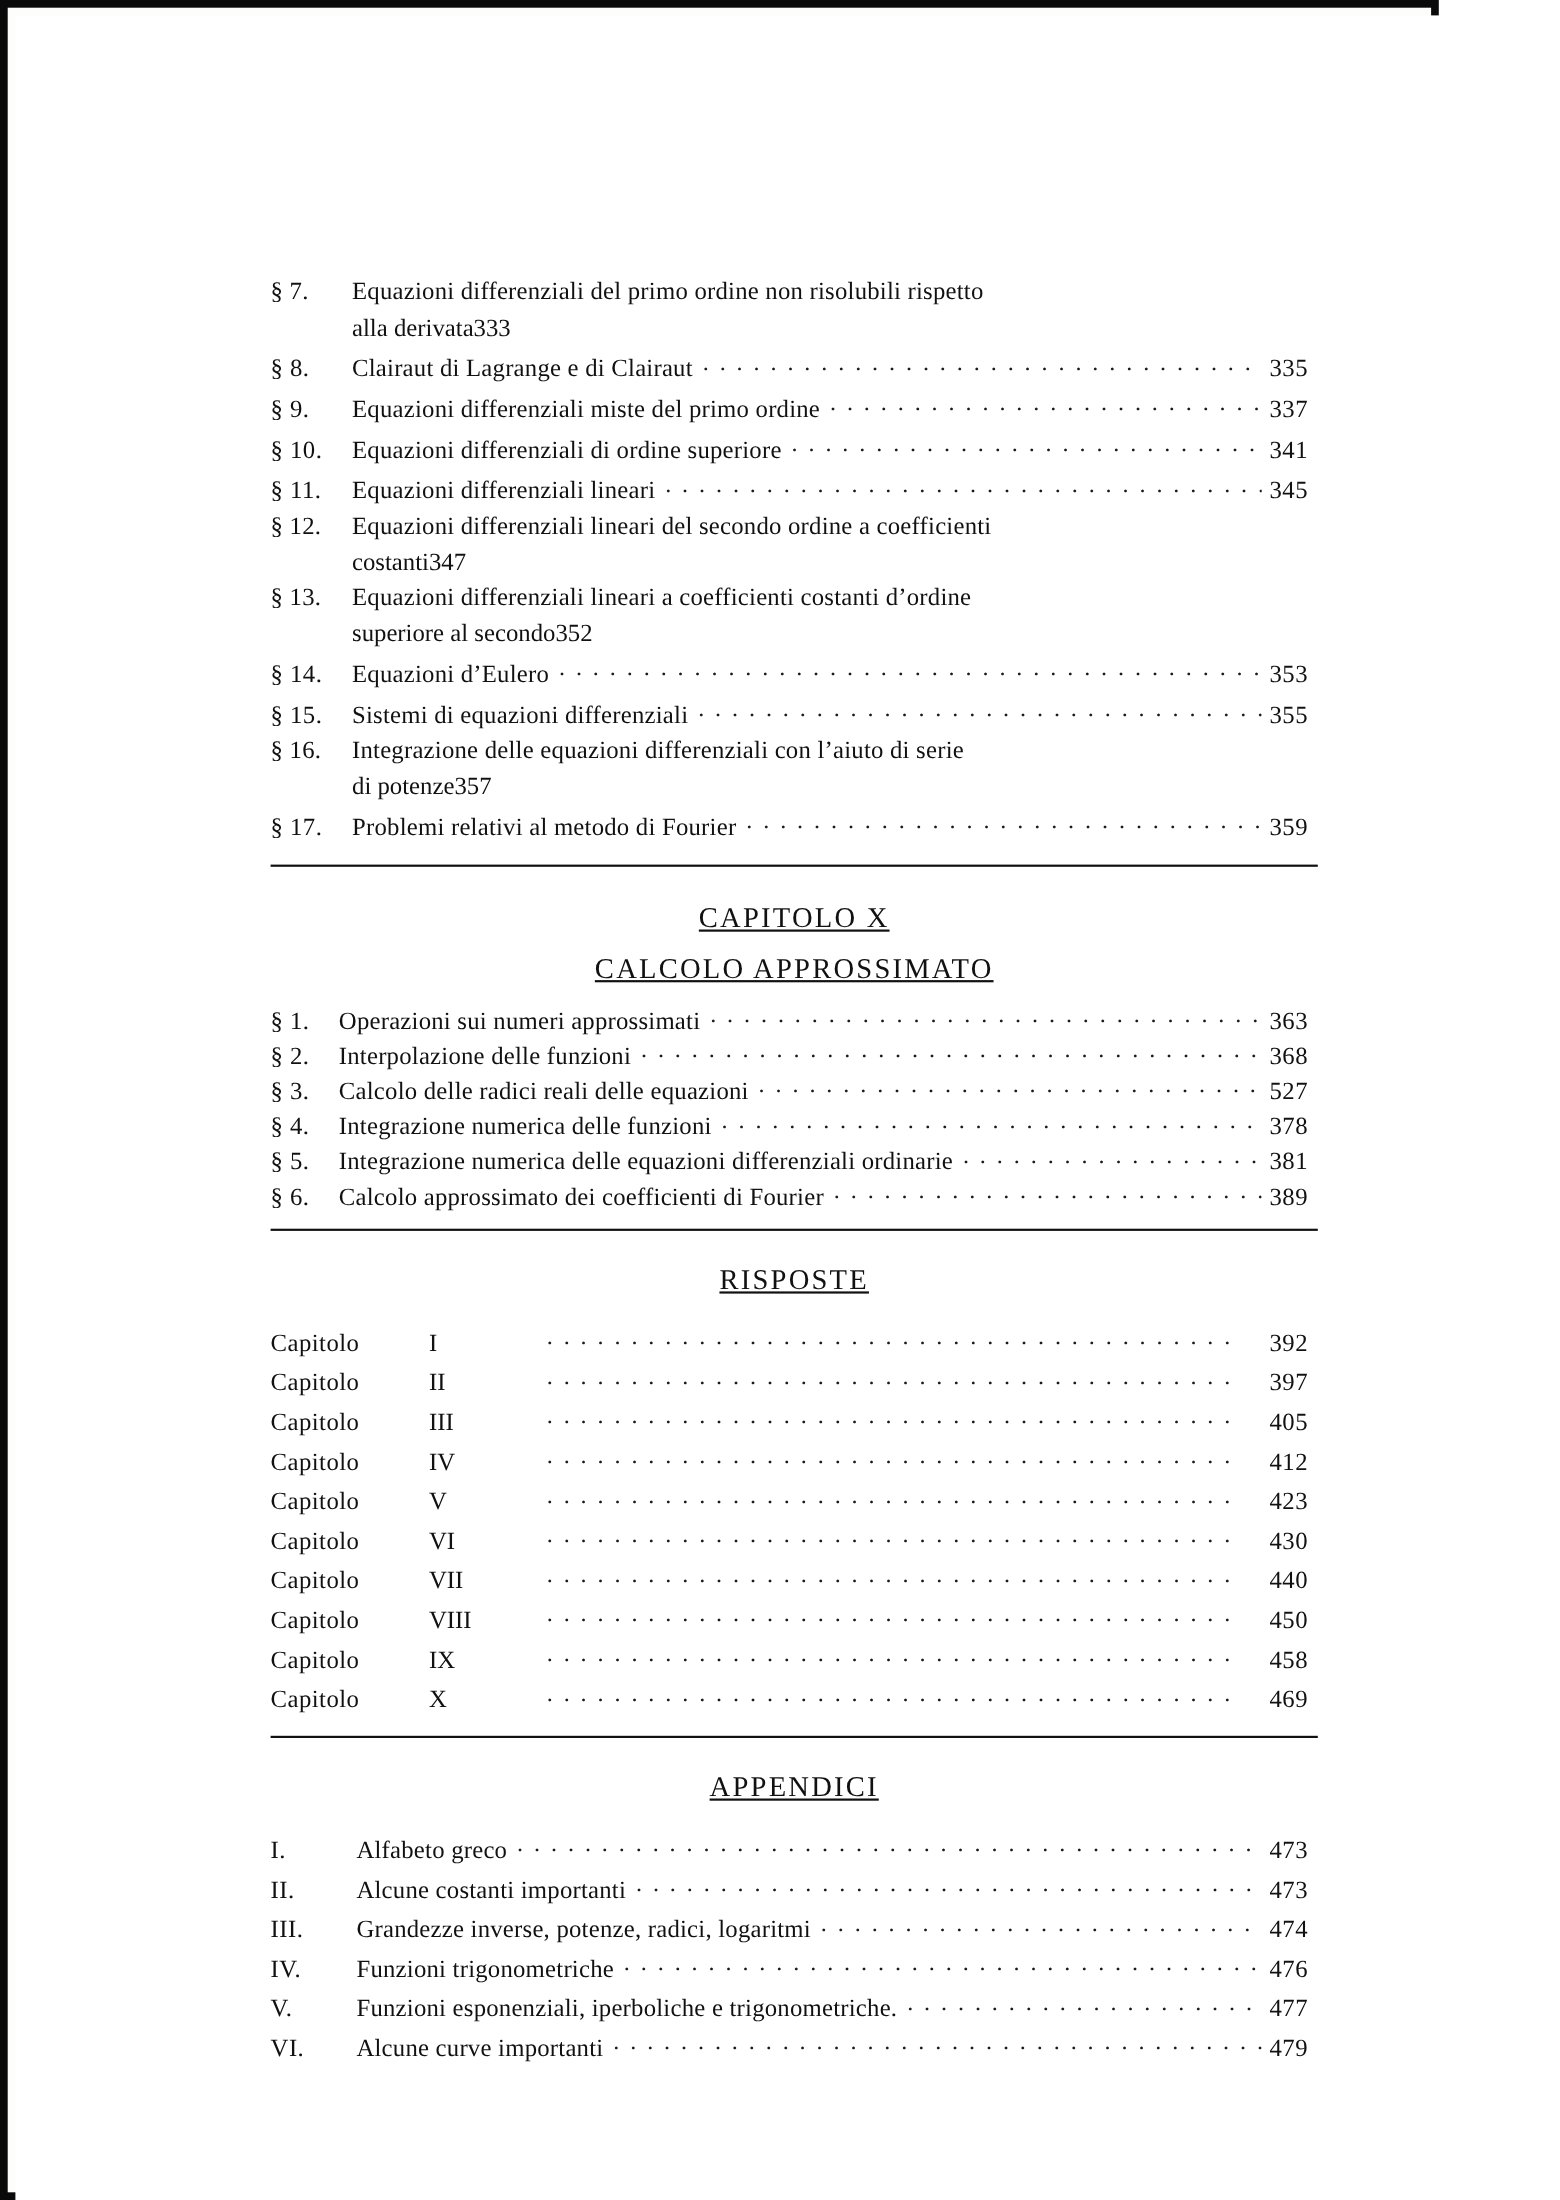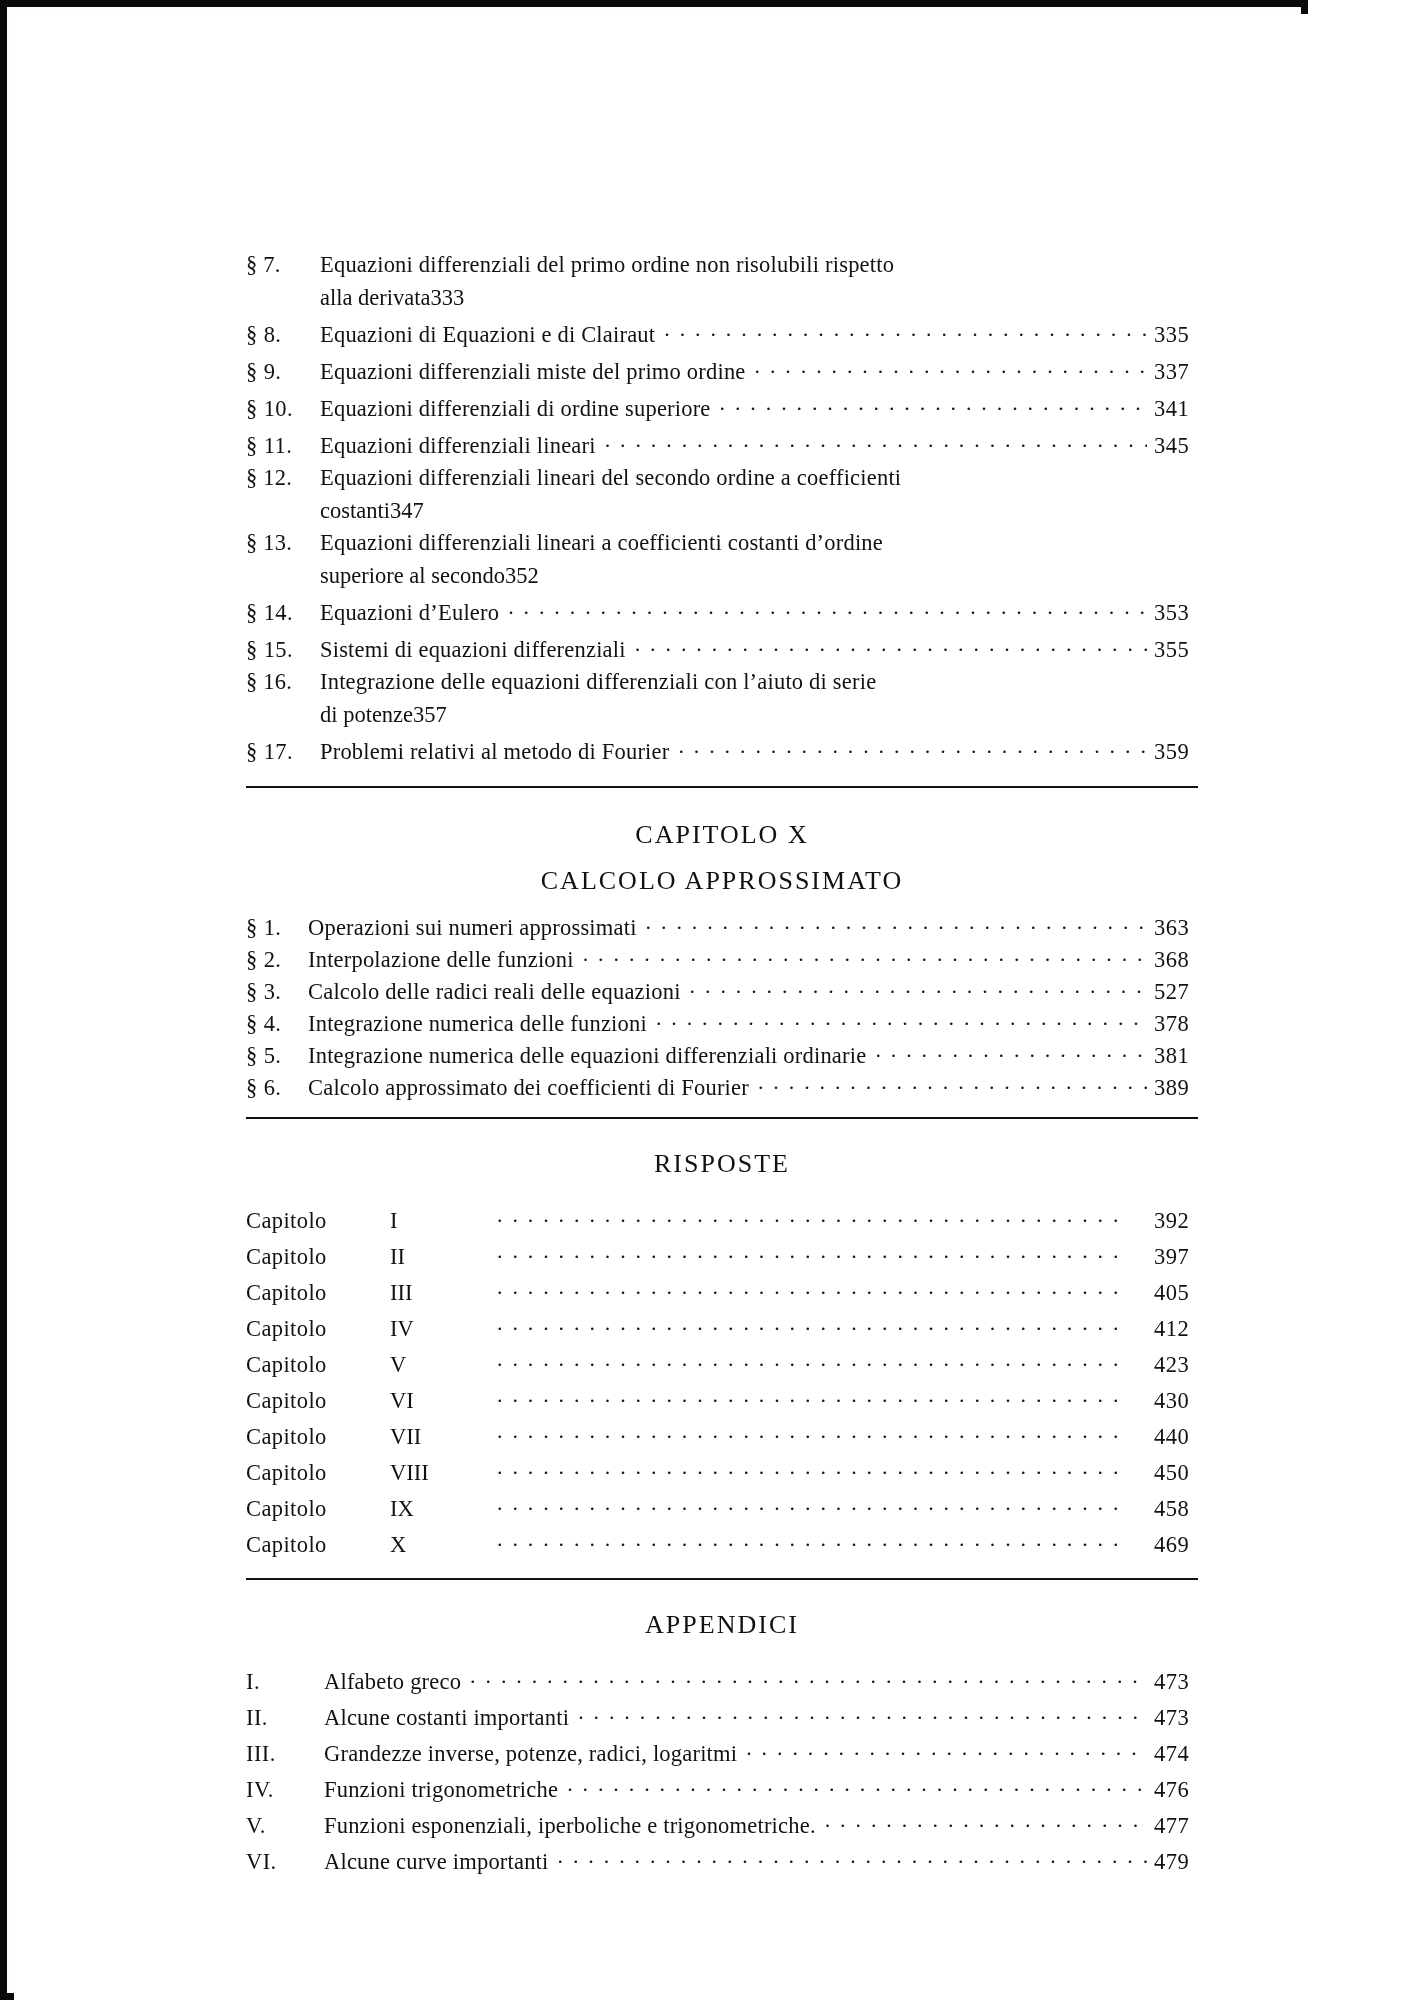--- a/index.html
+++ b/index.html
@@ -129,20 +129,21 @@
   }
   .rule-wrap { padding: 13px 0 0 0; }
 
   .heading {
     text-align: center;
     letter-spacing: 2.2px;
     font-size: 25px;
     font-weight: normal;
     margin: 0;
     width: 952px;
+    text-decoration: underline;
   }
   .heading.big  { font-size: 26px; letter-spacing: 2.0px; }
   .h-gap-1 { height: 30px; }
   .h-gap-2 { height: 16px; }
   .h-gap-3 { height: 26px; }
   .h-gap-4 { height: 30px; }
 </style>
 </head>
 <body>
 
@@ -158,21 +159,21 @@
         </div>
         <div class="toc-cont">
           <span class="spacer" style="width:74px"></span>
           <span class="title">alla derivata</span>
           <span class="leader"></span>
           <span class="pg">333</span>
         </div>
 
         <div class="toc-row">
           <span class="num">§  8.</span>
-          <span class="title">Equazioni di Equazioni e di Clairaut</span>
+          <span class="title">Clairaut di Lagrange e di Clairaut</span>
           <span class="leader"></span>
           <span class="pg">335</span>
         </div>
 
         <div class="toc-row">
           <span class="num">§  9.</span>
           <span class="title">Equazioni differenziali miste del primo ordine</span>
           <span class="leader"></span>
           <span class="pg">337</span>
         </div>

